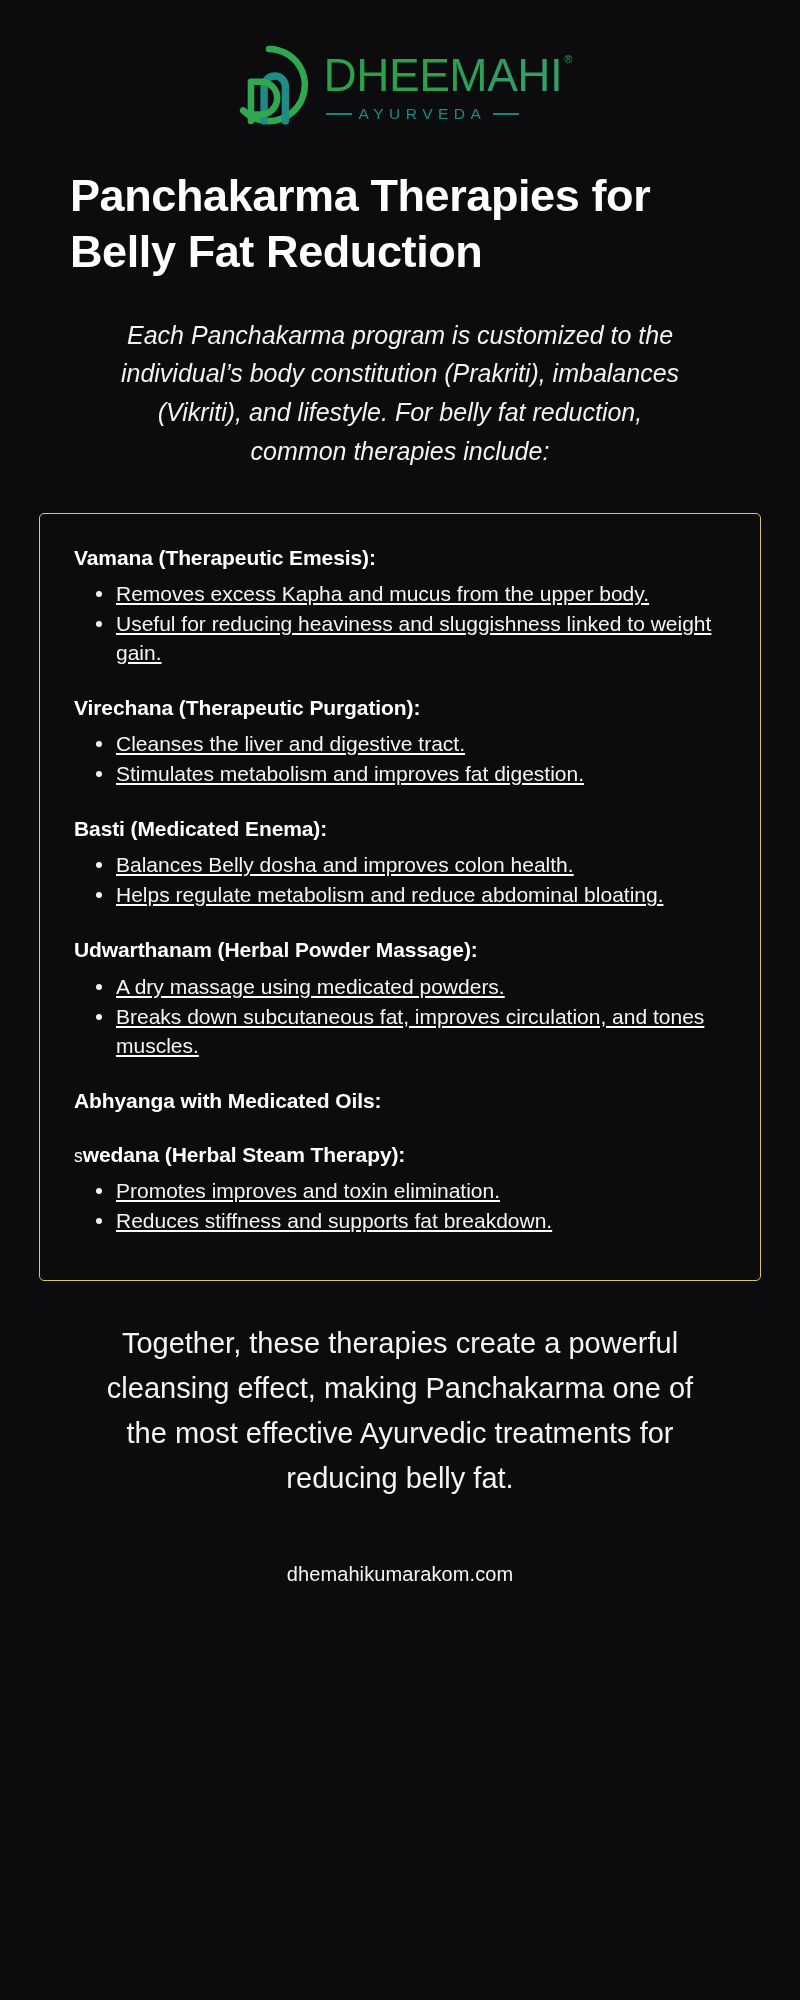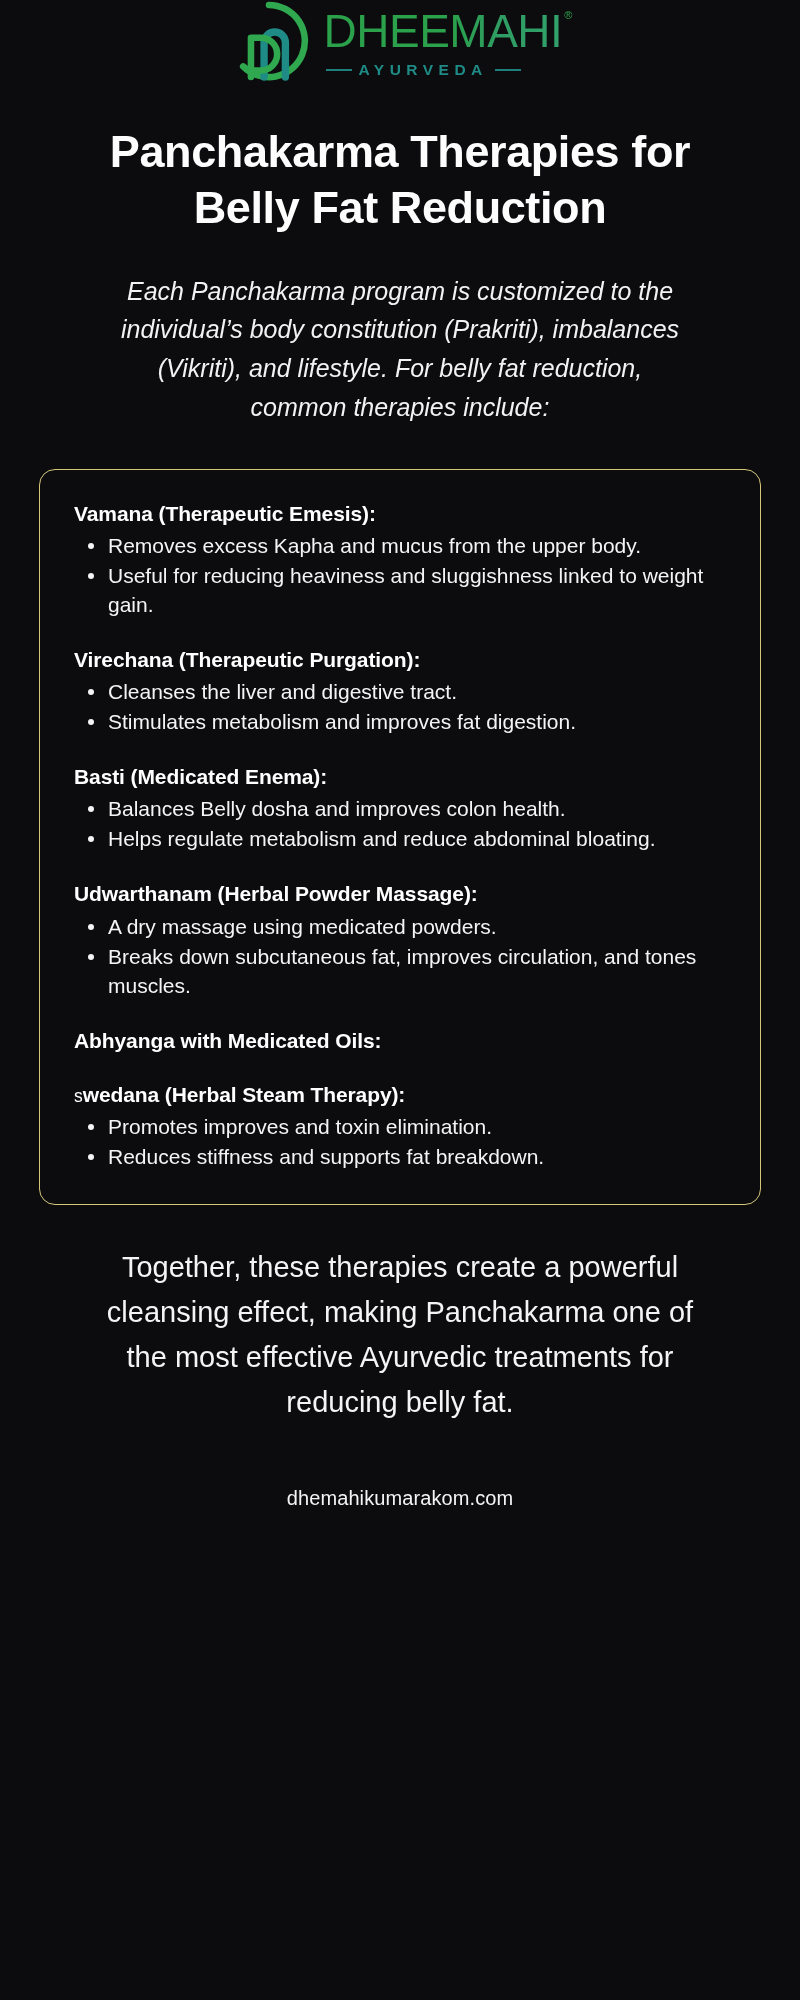--- a/index.html
+++ b/index.html
@@ -19,20 +19,21 @@
   .page {
     position: relative;
     width: 800px;
     height: 2000px;
     background: #0c0c0f;
     box-sizing: border-box;
   }
 
   
   .logo-block {
+    padding-top: 44px;
     display: flex;
     justify-content: center;
     align-items: center;
   }
   .logo-inner {
     display: flex;
     align-items: center;
     gap: 14px;
   }
   .logo-mark {
@@ -81,29 +82,28 @@
   .logo-rule {
     height: 2px;
     width: 26px;
     background: #1f7f7c;
     flex: none;
   }
   .logo-sub {
     font-size: 15.5px;
     letter-spacing: 5.5px;
     color: #1f8b86;
-    font-weight: 700;
+    font-weight: 400;
     white-space: nowrap;
   }
 
   
   .title {
     margin: 42px auto 8px;
     width: 660px;
-    text-align: center;
     font-size: 45px;
     line-height: 1.24;
     font-weight: 700;
     letter-spacing: -0.4px;
     color: #fdfdfd;
   }
 
   .intro {
     margin: 36px auto 0;
     width: 560px;
@@ -114,45 +114,46 @@
     color: #f2f2f2;
     font-weight: 400;
   }
 
   
   .card {
     margin: 42px auto 0;
     width: 722px;
     box-sizing: border-box;
     border: 1.6px solid #d4c77a;
-    border-radius: 16px;
-    padding: 30px 34px 28px 34px;
+    border-radius: 5px;
+    padding: 30px 34px 36px 34px;
     background: #0c0c0f;
   }
 
   .group { margin-bottom: 26px; }
   .group:last-child { margin-bottom: 4px; }
 
   .group-title {
     font-weight: 700;
     font-size: 21px;
     line-height: 1.35;
     color: #ffffff;
     letter-spacing: -0.1px;
     margin-bottom: 4px;
   }
   .group-title .lead-lower {
     font-weight: 400;
     font-size: 17.5px;
   }
 
   .bullets {
-    margin: 0;
+    margin: 8px;
     padding: 0;
     list-style: none;
+    text-decoration: underline;
   }
   .bullets li {
     position: relative;
     padding-left: 34px;
     font-size: 21px;
     line-height: 1.38;
     color: #f4f4f4;
     margin-bottom: 1px;
     font-weight: 400;
   }

